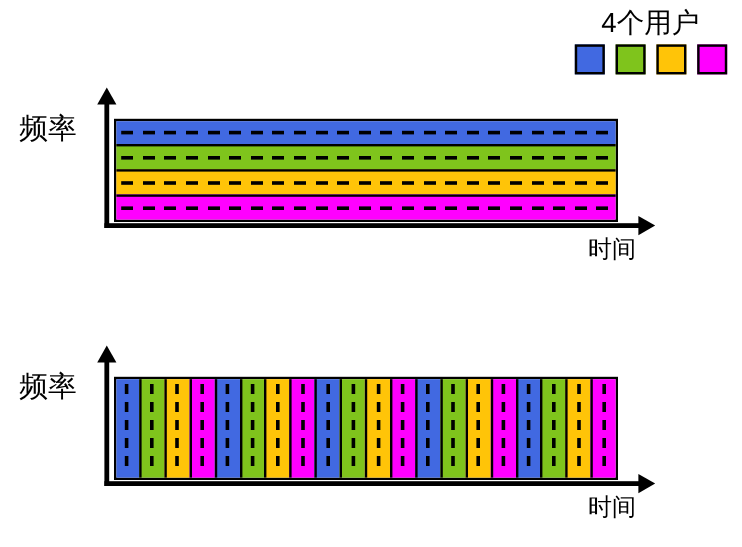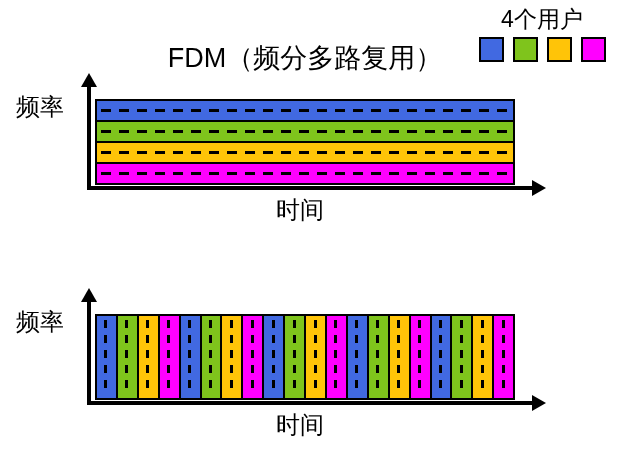--- a/index.html
+++ b/index.html
@@ -15,21 +15,21 @@
   .legend-swatches{display:flex;justify-content:center;gap:9px;margin-top:3px;}
   .swatch{width:21px;height:21px;border:2px solid #000;}
 
   
   .panel-title{position:absolute;left:95px;width:420px;text-align:center;font-size:27px;}
   .fdm-title{top:40px;}
   .tdm-title{top:254px;}
   .ylabel{position:absolute;left:16px;font-size:24px;}
   .fdm-ylabel{top:91px;}
   .tdm-ylabel{top:306px;}
-  .xlabel{position:absolute;left:90px;width:420px;text-align:center;font-size:24px;}
+  .xlabel{position:absolute;left:110px;width:420px;text-align:right;font-size:20px;}
   .fdm-xlabel{top:194px;}
   .tdm-xlabel{top:409px;}
 
   
   .yaxis{position:absolute;left:87px;width:4px;background:#000;}
   .fdm-yaxis{top:86px;height:104px;}
   .tdm-yaxis{top:301px;height:104px;}
   .arrow-up{position:absolute;left:-6px;top:-13px;width:0;height:0;
     border-left:8px solid transparent;border-right:8px solid transparent;
     border-bottom:14px solid #000;}
@@ -64,21 +64,20 @@
   <div class="legend">
     <div class="legend-title">4个用户</div>
     <div class="legend-swatches">
         <div class="swatch" style="background: rgb(65, 105, 225);"></div>
         <div class="swatch" style="background: rgb(127, 196, 28);"></div>
         <div class="swatch" style="background: rgb(255, 196, 8);"></div>
         <div class="swatch" style="background: rgb(255, 0, 255);"></div>
       </div>
   </div>
 
-  <div class="panel-title fdm-title">FDM（频分多路复用）</div>
   <div class="ylabel fdm-ylabel">频率</div>
   <div class="yaxis fdm-yaxis">
     <div class="arrow-up"></div>
   </div>
   <div class="xaxis fdm-xaxis">
     <div class="arrow-right"></div>
   </div>
   <div class="bands">
       <div class="band" style="background: rgb(65, 105, 225);">
         <div class="hdash"></div>

